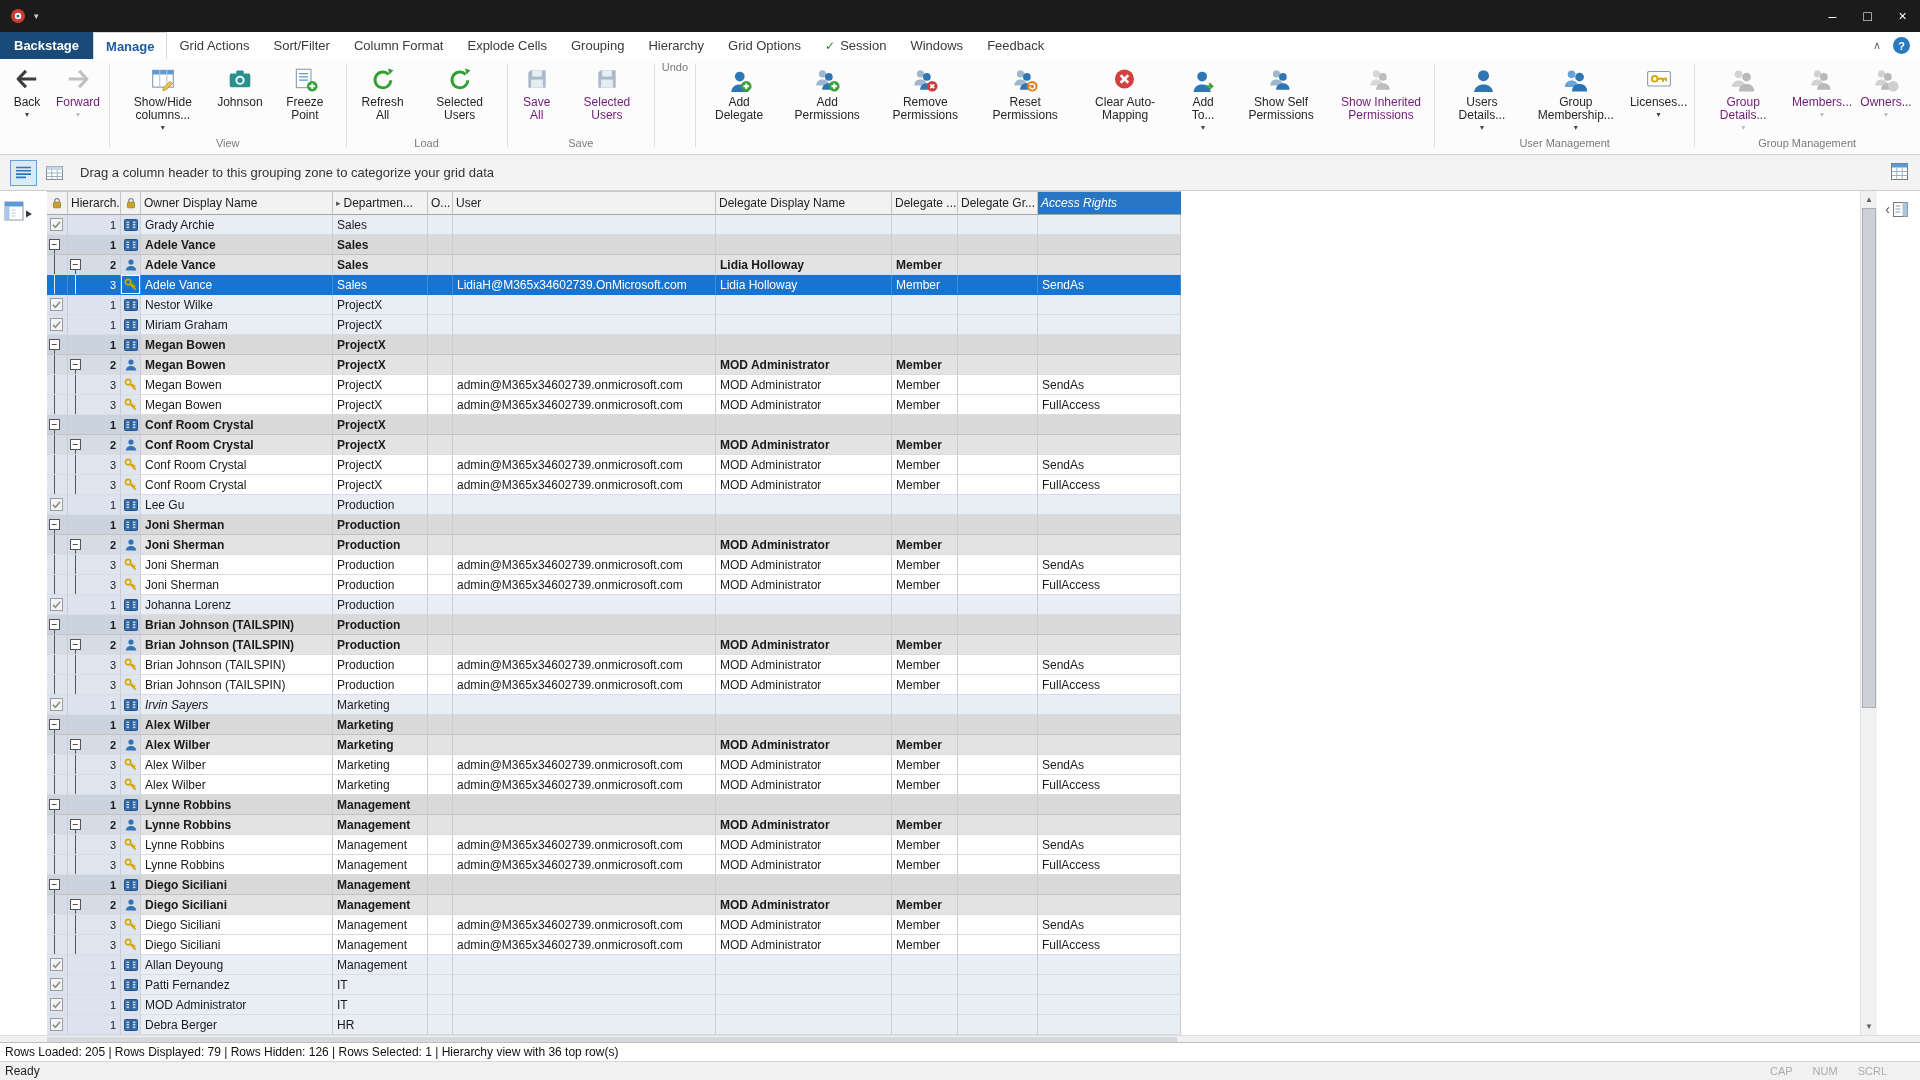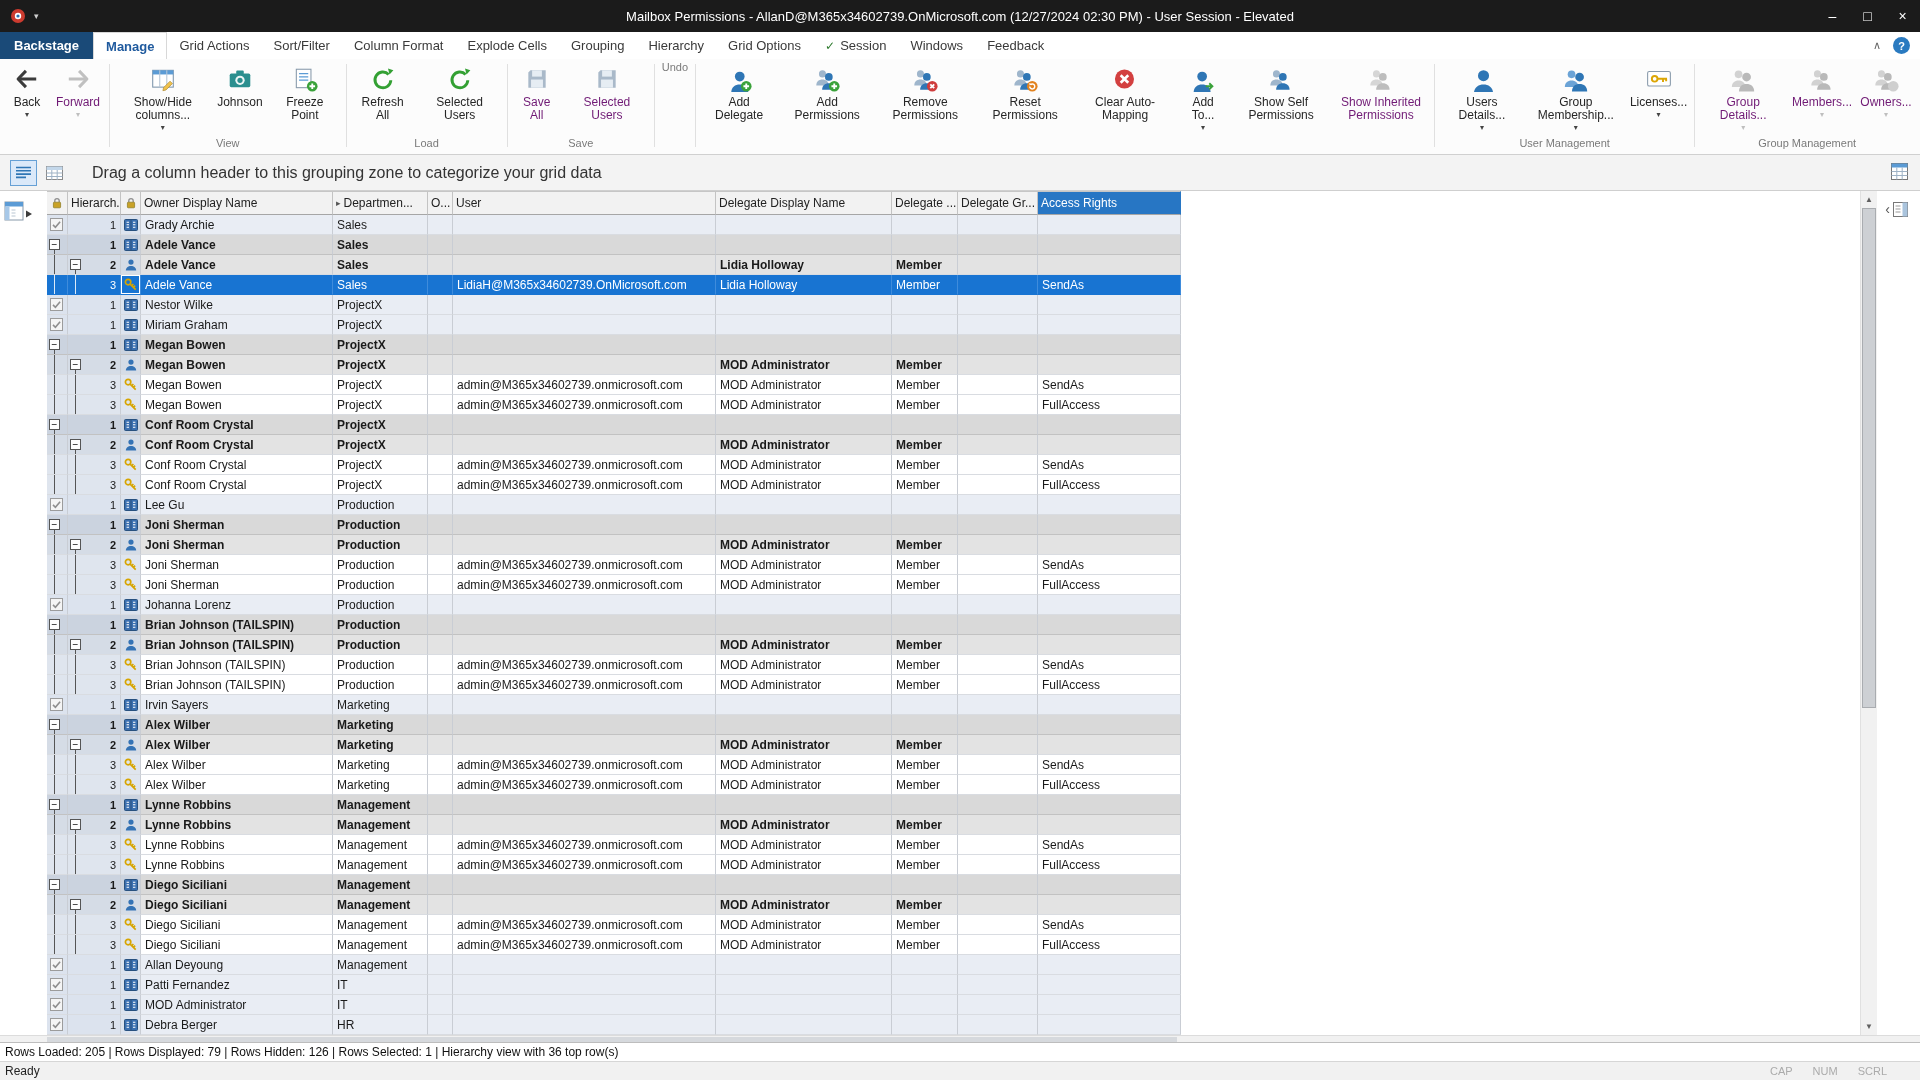--- a/index.html
+++ b/index.html
@@ -38,21 +38,21 @@
   .rbtn.disabled .rlabel{color:#701a75}
   .rcaret{font-size:8px;line-height:9px;color:#444;margin-top:1px}
   .rbtn.disabled .rcaret{color:#bfbfbf}
   .rgl{font-size:11px;color:#7a7a7a;text-align:center;padding:1px 4px 5px;white-space:nowrap}
   .rsep{width:1px;background:#e0e0e0;margin:4px 3px 7px}
 
   
   .grouping-bar{flex:0 0 36px;height:36px;background:#f3f3f3;border-bottom:1px solid #cfcfcf;display:flex;align-items:center;padding:0 10px;position:relative}
   .gb-btn{width:27px;height:26px;display:flex;align-items:center;justify-content:center;border:1px solid transparent;margin-right:4px}
   .gb-btn.active{background:#dbe9f9;border-color:#66a0d5}
-  .gb-text{margin-left:20px;font-size:16px;color:#333}
+  .gb-text{margin-left:8px;font-size:13px;color:#333}
   .gb-right-icon{position:absolute;right:12px;top:8px}
 
   
   .grid-region{flex:1;position:relative;background:#fff;overflow:hidden}
   .left-strip{position:absolute;left:0;top:0;bottom:0;width:47px;background:#fff}
   .pivot-ico{position:absolute;left:4px;top:10px}
   .grid-table{position:absolute;left:47px;top:0}
   .ghead{display:flex;height:24px}
   .hcell{flex:none;background:#f2f2f2;border-top:1px solid #c6c6c6;border-right:1px solid #c3c3c3;border-bottom:1px solid #a6a6a6;display:flex;align-items:center;font-size:12px;color:#222;padding:0 3px;overflow:hidden;white-space:nowrap}
   .hcell.hl{background:#2776c4;border-right-color:#2776c4;color:#fff}
@@ -99,21 +99,20 @@
 
   <div class="titlebar">
     <span class="tb-logo">
       <svg width="16" height="16" viewBox="0 0 16 16">
           <circle cx="8" cy="8" r="7" fill="#cc3b2f"></circle>
           <circle cx="8" cy="8" r="3.2" fill="#fff"></circle>
           <circle cx="8" cy="8" r="1.6" fill="#2a6fb0"></circle>
         </svg>
     </span>
     <span class="tb-caret">▾</span>
-    <div class="tb-title">Mailbox Permissions - AllanD@M365x34602739.OnMicrosoft.com (12/27/2024 02:30 PM) - User Session - Elevated</div>
     <div class="tb-controls">
       <div class="tb-btn">–</div>
       <div class="tb-btn">□</div>
       <div class="tb-btn">×</div>
     </div>
   </div>
 
   <div class="tabbar">
     <div class="tabs" id="ribbon-tabs">
         <div class="tab tab-backstage">
@@ -579,21 +578,21 @@
           </div>
           <div class="hcell" style="width: 176px;">
             <span class="htext">Delegate Display Name</span>
           </div>
           <div class="hcell" style="width: 66px;">
             <span class="htext">Delegate ...</span>
           </div>
           <div class="hcell" style="width: 80px;">
             <span class="htext">Delegate Gr...</span>
           </div>
-          <div class="hcell hl" style="width: 143px;">
+          <div class="hcell hl" style="width: 143px; font-style: italic;">
             <span class="htext">Access Rights</span>
           </div>
         </div>
       <div id="grid-rows">
           <div class="grow plain">
             <div class="gcell lc c-sel" style="width: 21px;">
               <span class="cbx">
                 <svg width="13" height="13" viewBox="0 0 13 13">
                   <rect x="0.5" y="0.5" width="12" height="12" fill="#f4f4f4" stroke="#9c9c9c"></rect>
                   <path d="M3 6.9l2.4 2.4 4.7-5.6" fill="none" stroke="#8e8e8e" stroke-width="1.6"></path>
@@ -1190,21 +1189,21 @@
             <div class="gcell lc c-hier" style="width: 53px;">
               <span class="lvl">1</span>
             </div>
             <div class="gcell lc c-type" style="width: 20px;">
               <svg width="14" height="12" viewBox="0 0 14 12">
                 <rect x="0.5" y="0.5" width="13" height="11" rx="1" fill="#3a6fb0" stroke="#28517f"></rect>
                 <path d="M7 0.5v11" stroke="#28517f"></path>
                 <path d="M2.6 3.2h2.4M2.6 5.7h2.4M2.6 8.2h2.4M9 3.2h2.4M9 5.7h2.4M9 8.2h2.4" stroke="#fff" stroke-width="1.1" fill="none"></path>
               </svg>
             </div>
-            <div class="gcell c-owner" style="width: 192px;">Irvin Sayers</div>
+            <div class="gcell c-owner" style="width: 192px; font-style: italic;">Irvin Sayers</div>
             <div class="gcell c-dept" style="width: 95px;">Marketing</div>
             <div class="gcell c-o" style="width: 25px;"></div>
             <div class="gcell c-user" style="width: 263px;"></div>
             <div class="gcell c-dname" style="width: 176px;"></div>
             <div class="gcell c-dtype" style="width: 66px;"></div>
             <div class="gcell c-dgr" style="width: 80px;"></div>
             <div class="gcell c-access" style="width: 143px;"></div>
           </div>
           <div class="grow group1">
             <div class="gcell lc c-sel" style="width: 21px;">

